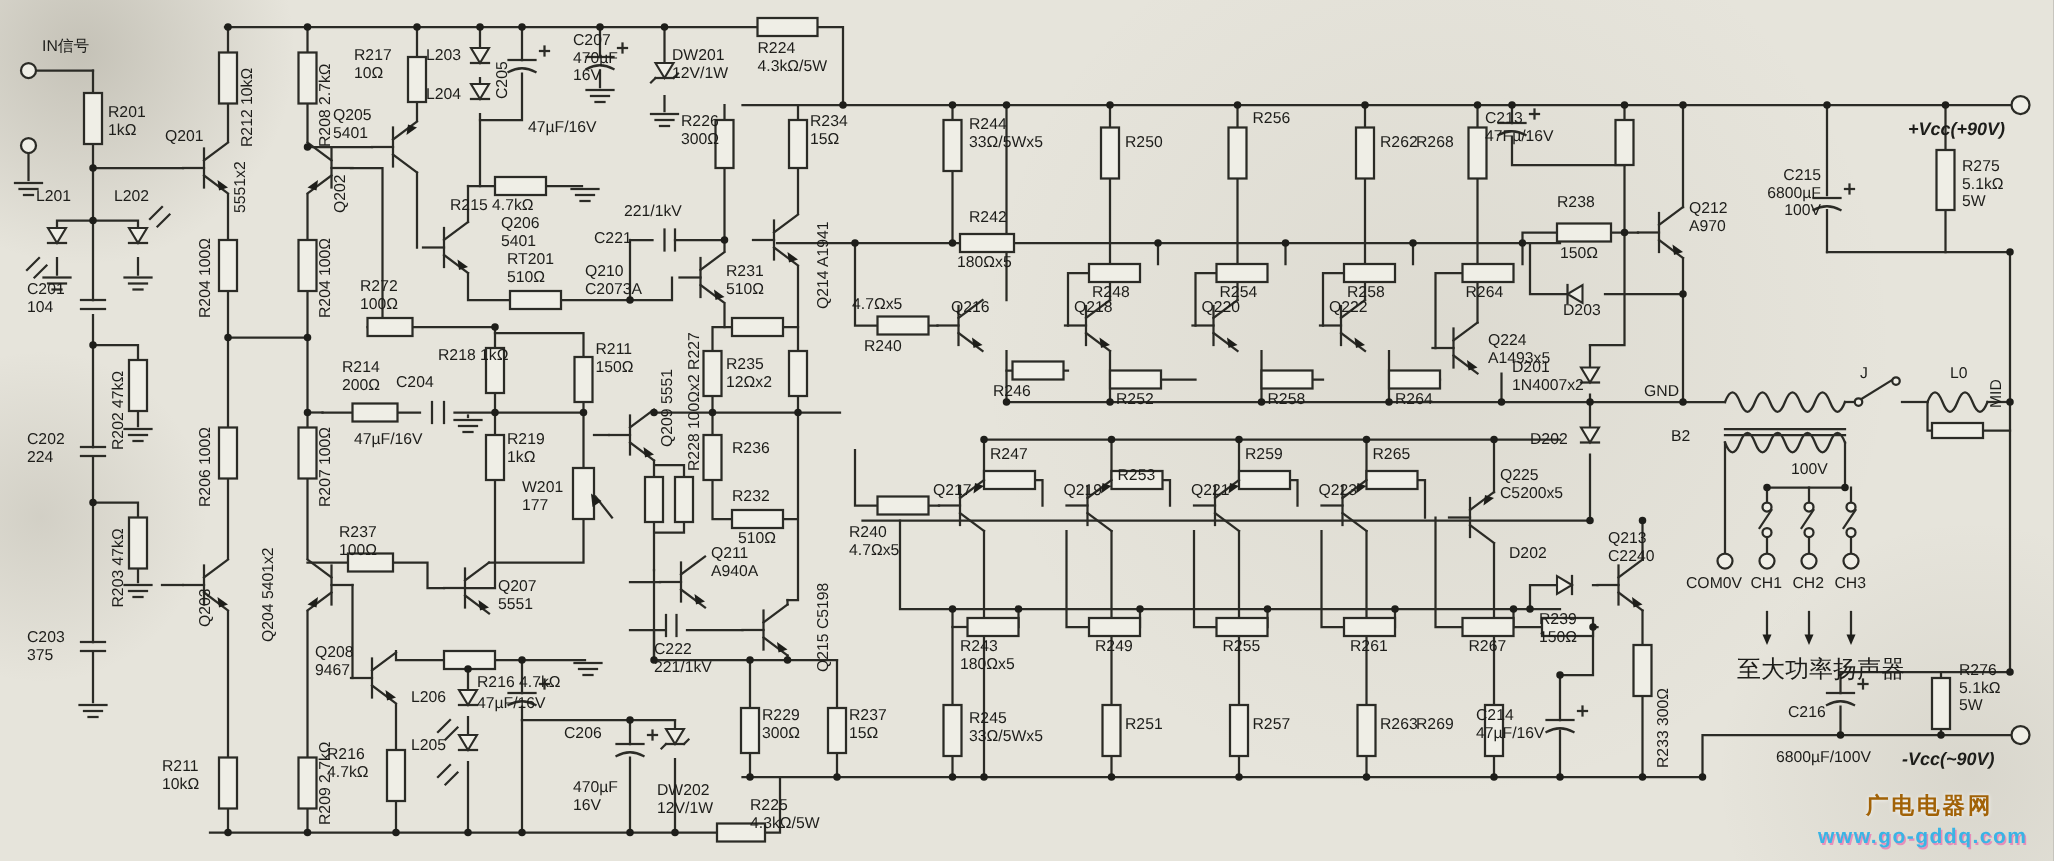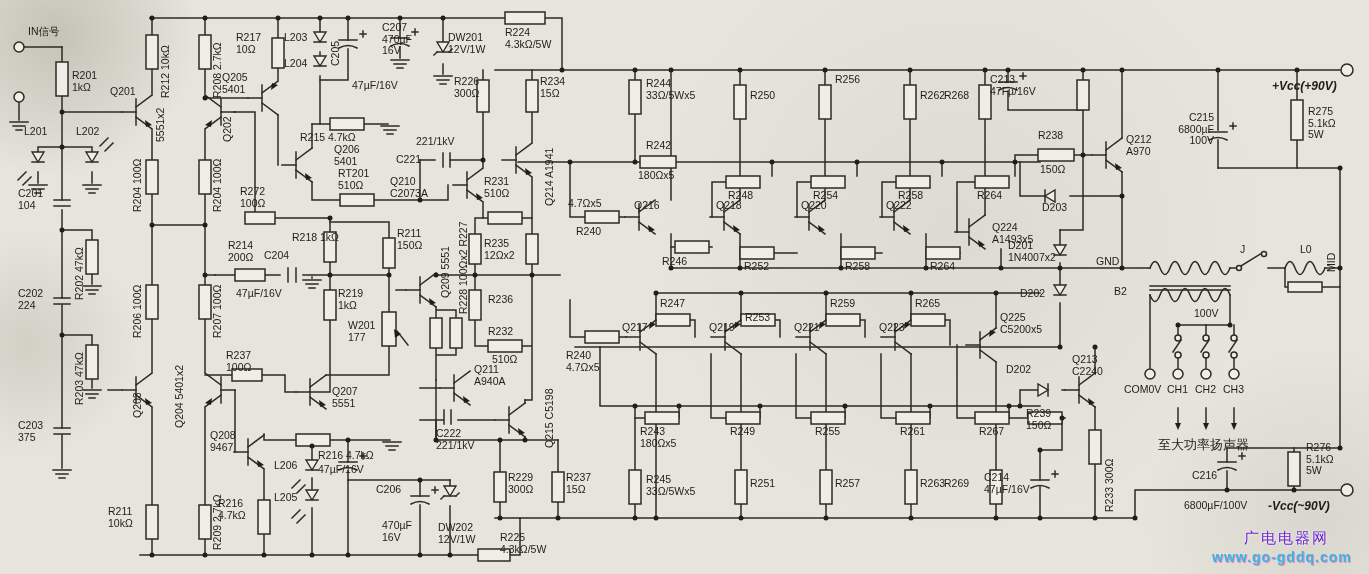--- a/index.html
+++ b/index.html
@@ -14,21 +14,21 @@
      pointer-events:none;}
   svg{position:absolute;left:0;top:0;}
   .w{stroke:#2b2b26;stroke-width:1.5;fill:none;stroke-linecap:square;}
   .res{fill:#efeee6;stroke:#2b2b26;stroke-width:1.5;}
   .dot{fill:#1e1e1a;}
   .term{fill:#efeee6;stroke:#2b2b26;stroke-width:1.5;}
   .dio{fill:#efeee6;stroke:#2b2b26;stroke-width:1.4;}
   .lbl{position:absolute;font-size:10.5px;line-height:1.1;white-space:pre-line;z-index:3;}
   .vert{transform:rotate(-90deg);transform-origin:0 0;white-space:nowrap;}
   .pw{font-size:12px;font-style:italic;font-weight:bold;}
-  .wm1{font-size:15px;font-weight:normal;color:#6d28d9;letter-spacing:2px;text-shadow:0 0 3px rgba(255,255,255,.9);}
+  .wm1{font-size:15px;font-weight:bold;color:#a16207;letter-spacing:2px;text-shadow:0 0 3px rgba(255,255,255,.9);}
   .wm2{font-size:14px;font-weight:bold;color:#3ab4e4;letter-spacing:1px;text-shadow:1px 1px 0 rgba(238,79,165,.55);}
 </style>
 </head>
 <body>
 
 <div id="page">
 
 <svg width="1369" height="574" viewBox="0 0 1369 574">
   <defs>
     <g id="tr">
@@ -684,21 +684,21 @@
 
 <div class="lbl" style="left:1114px;top:286px">B2</div>
 <div class="lbl" style="left:1194px;top:308px">100V</div>
 <div class="lbl" style="left:1240px;top:244px">J</div>
 <div class="lbl" style="left:1300px;top:244px">L0</div>
 <div class="lbl vert" style="left:1326px;top:272px">MID</div>
 <div class="lbl" style="left:1124px;top:384px">COM0V</div>
 <div class="lbl" style="left:1167px;top:384px">CH1</div>
 <div class="lbl" style="left:1195px;top:384px">CH2</div>
 <div class="lbl" style="left:1223px;top:384px">CH3</div>
-<div class="lbl" style="left:1158px;top:438px;font-size:13px">至大功率扬声器</div>
+<div class="lbl" style="left:1158px;top:438px;font-size:16px">至大功率扬声器</div>
 <div class="lbl pw" style="left:1272px;top:80px">+Vcc(+90V)</div>
 <div class="lbl" style="left:1178px;top:112px;text-align:right;width:36px">C215
 6800µF
 100V</div>
 <div class="lbl" style="left:1308px;top:106px">R275
 5.1kΩ
 5W</div>
 <div class="lbl" style="left:1306px;top:442px">R276
 5.1kΩ
 5W</div>

